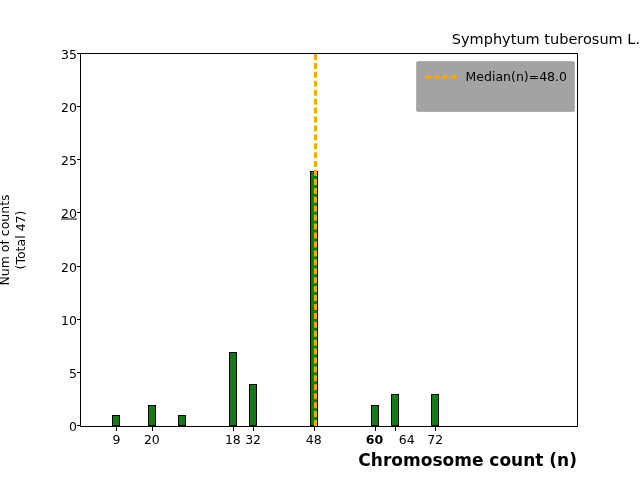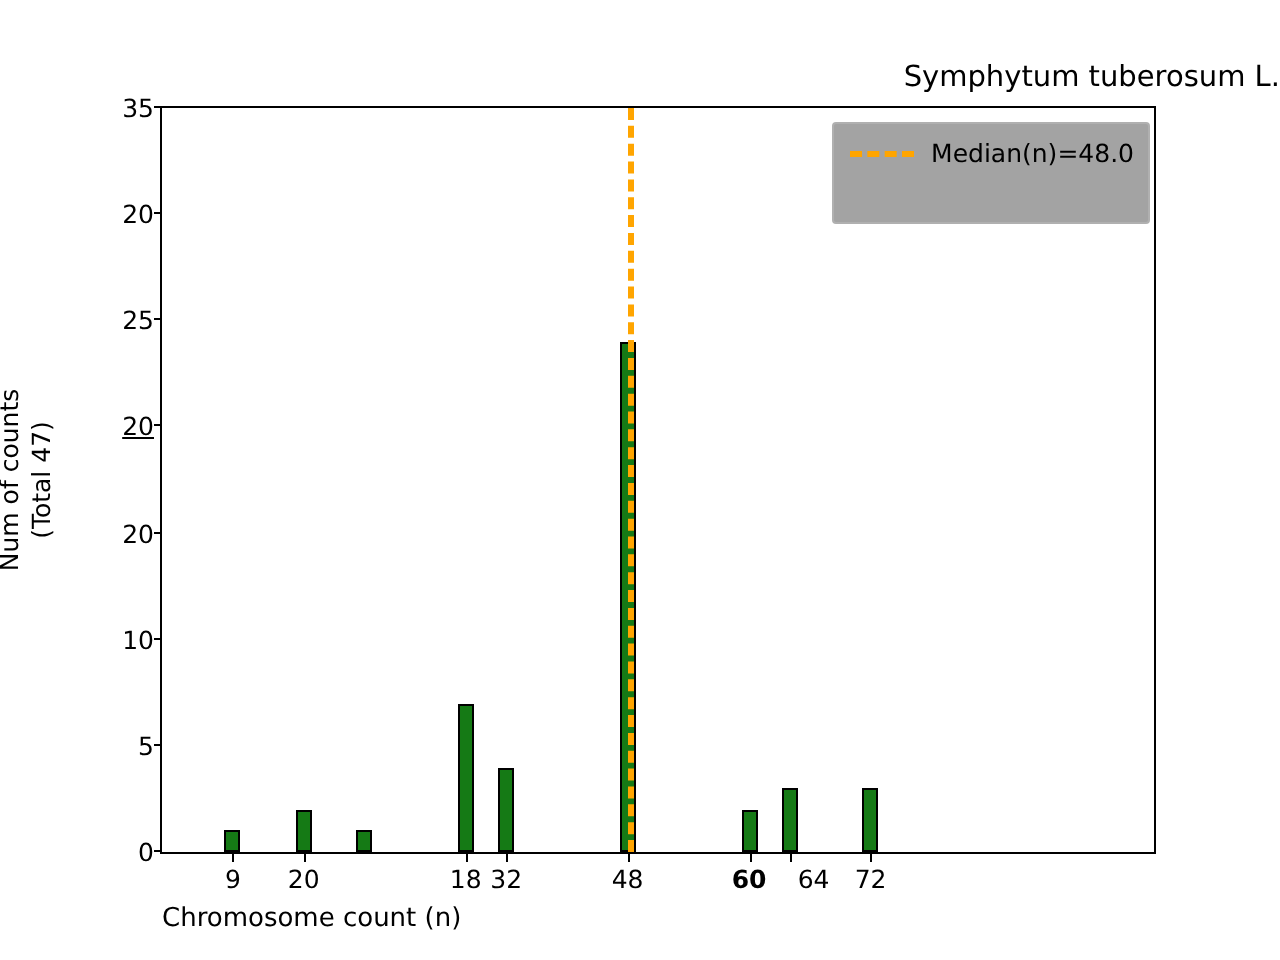--- a/index.html
+++ b/index.html
@@ -116,24 +116,25 @@
     transform: translateX(-50%);
     font-size: 12.5px;
     line-height: 14px;
     white-space: nowrap;
   }
   #xlabel {
     position: absolute;
     left: 0;
     top: calc(100% + 26px);
     width: 100%;
-    text-align: left;
-    font-size: 13px;
+    text-align: right;
+    font-size: 17px;
     line-height: 16px;
     white-space: nowrap;
+    font-weight: bold;
   }
 
   
   #legend {
     position: absolute;
     right: 2px;
     top: 7px;
     border: 1px solid #b0b0b0;
     background: #a3a3a3;
     border-radius: 2px;

